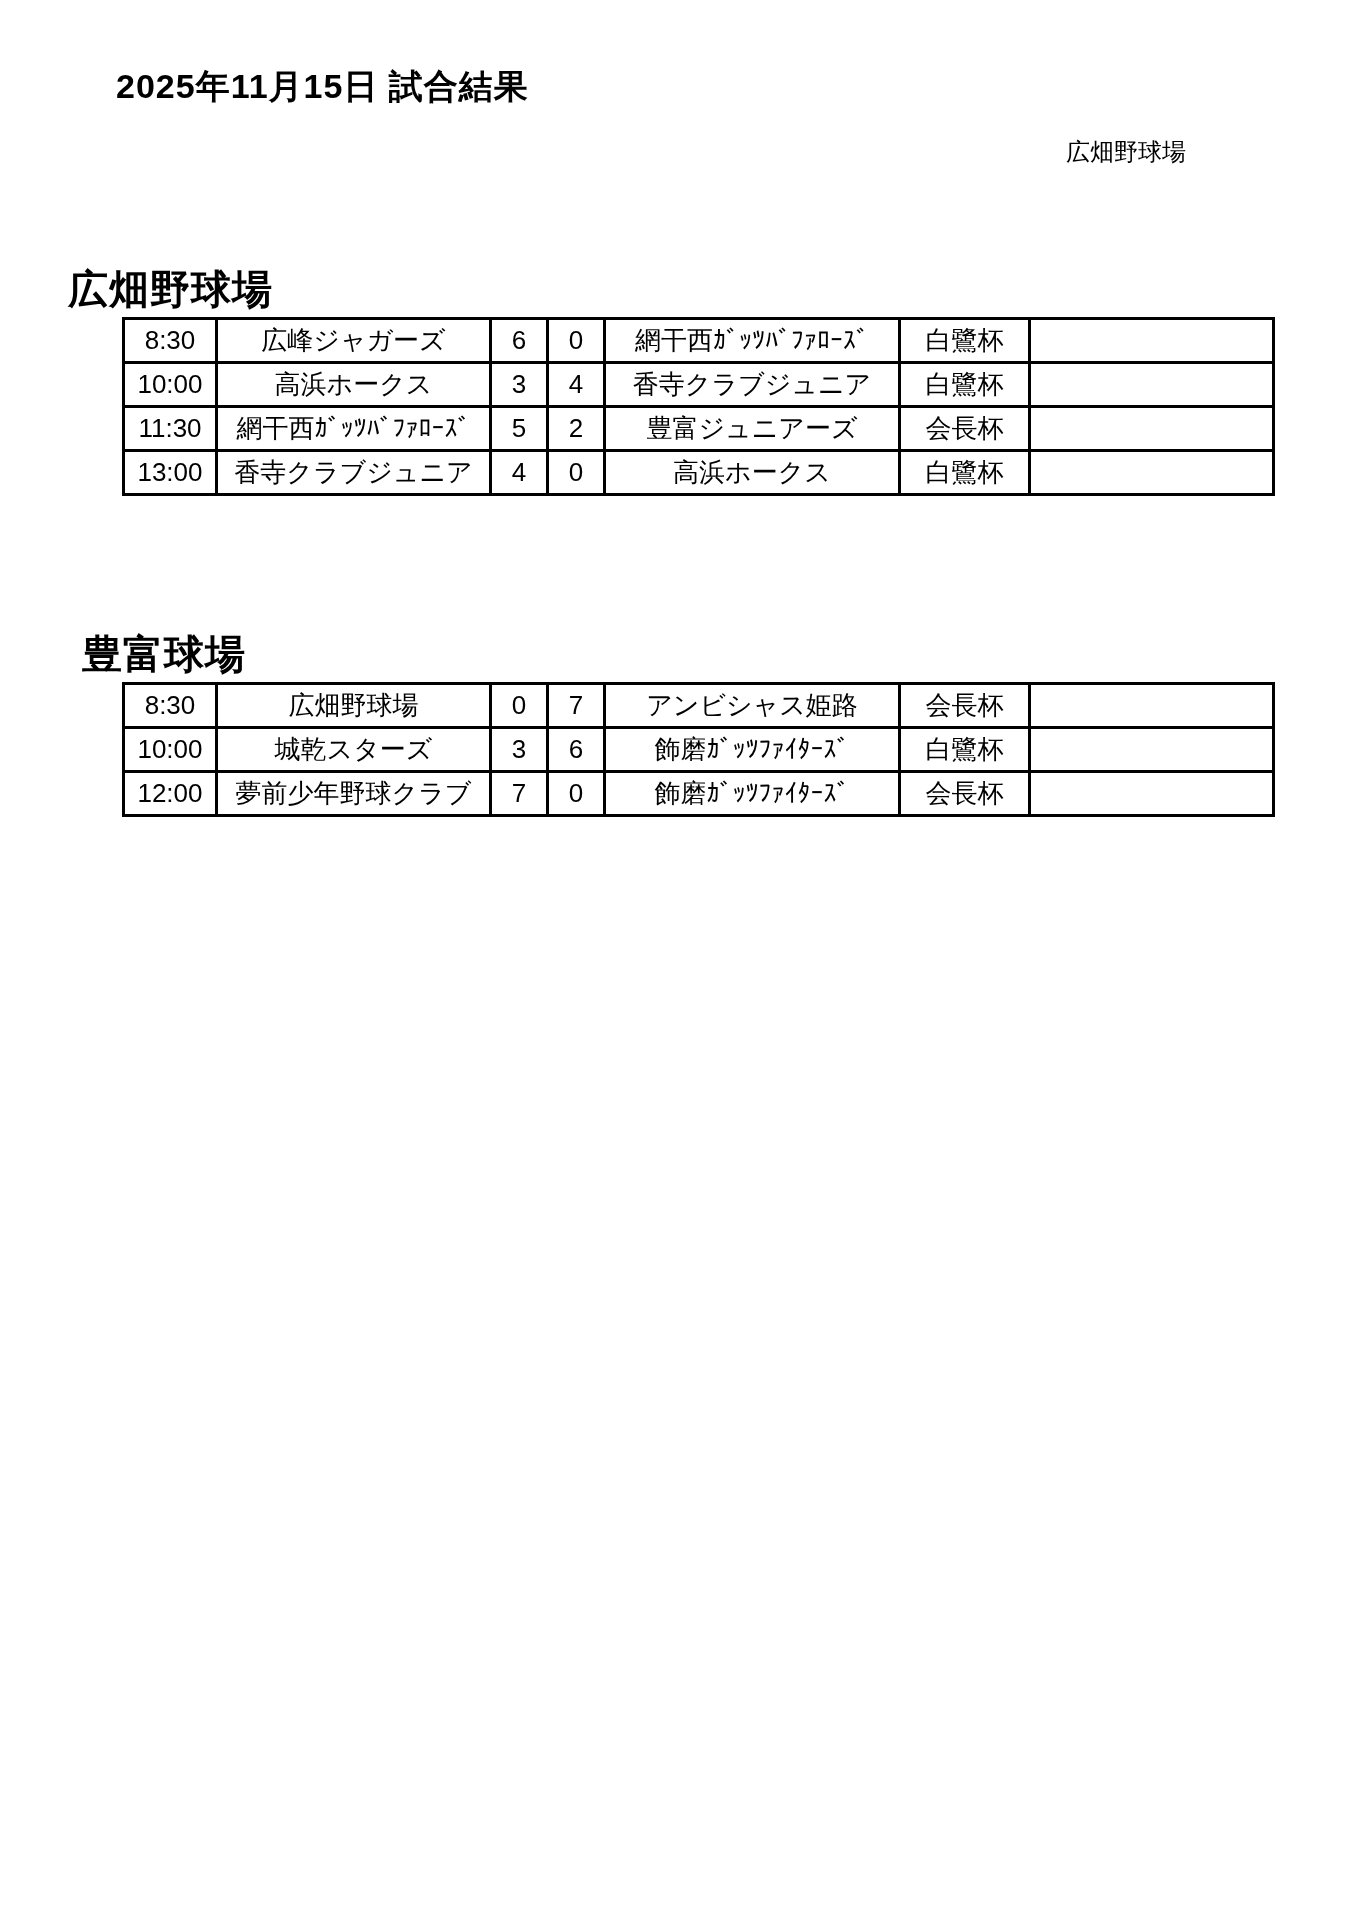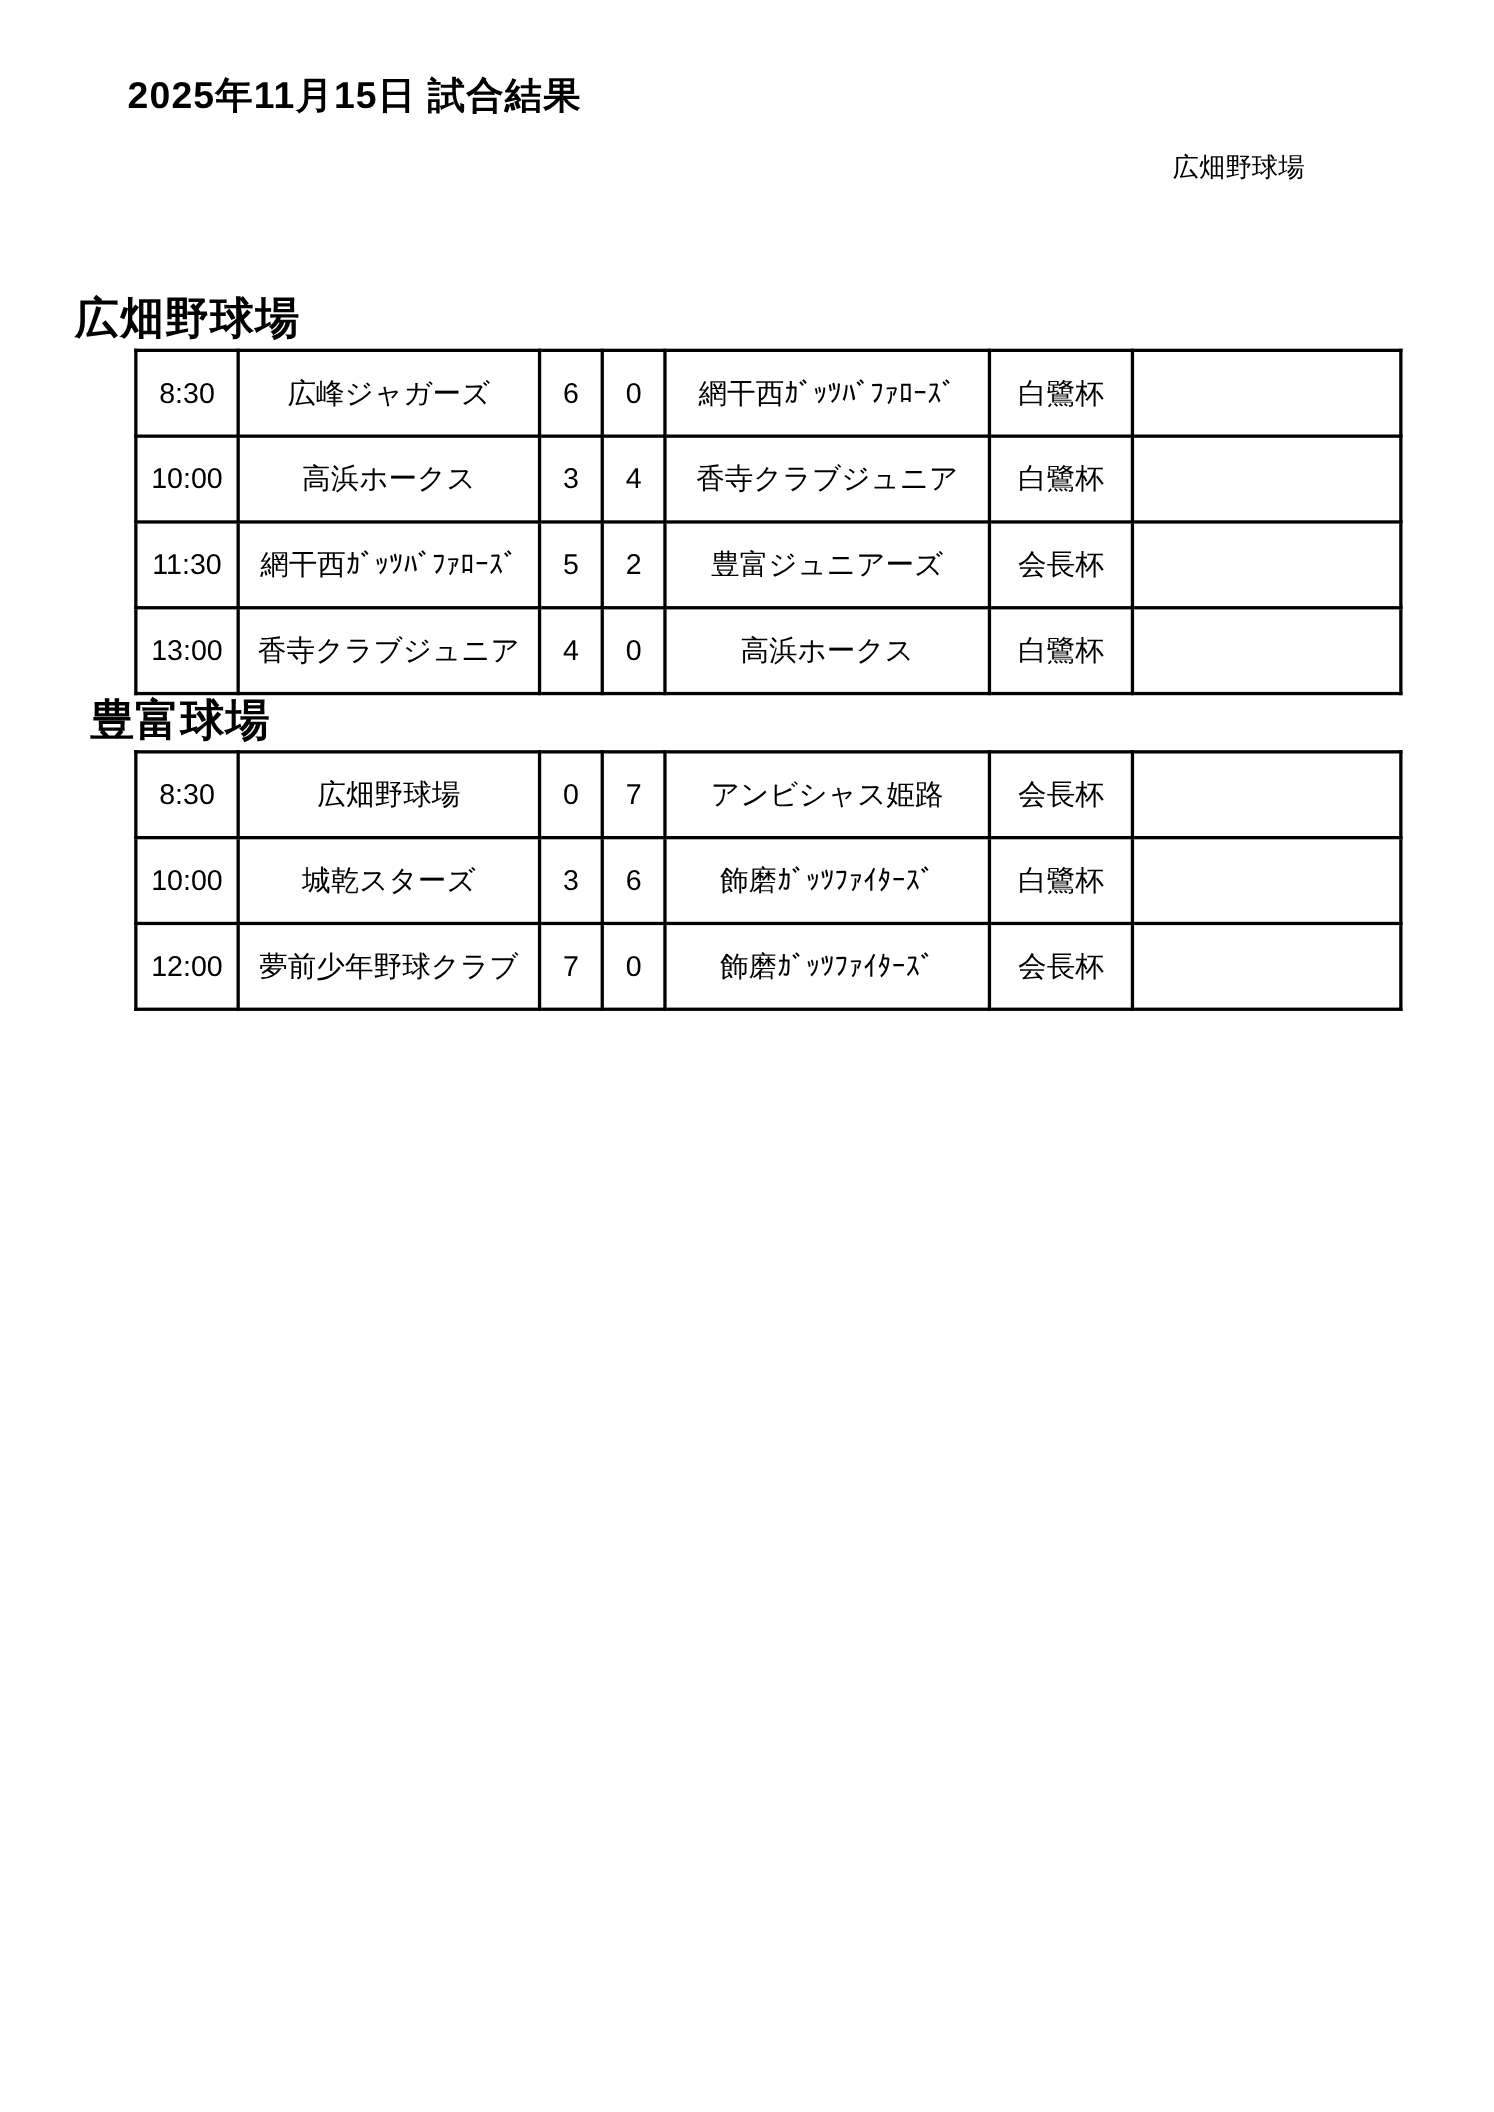--- a/index.html
+++ b/index.html
@@ -46,21 +46,21 @@
     left: 122px;
     border-collapse: collapse;
     table-layout: fixed;
     width: 1150px;
   }
   table.results.t1 { top: 317px; }
   table.results.t2 { top: 682px; }
   table.results td {
     border: 3px solid #000000;
     height: 41px;
-    padding: 17px 4px;
+    padding: 0 4px;
     text-align: center;
     vertical-align: middle;
     font-size: 26px;
     overflow: hidden;
     white-space: nowrap;
   }
   col.c-time  { width: 93px; }
   col.c-team1 { width: 274px; }
   col.c-s1    { width: 57px; }
   col.c-s2    { width: 57px; }

